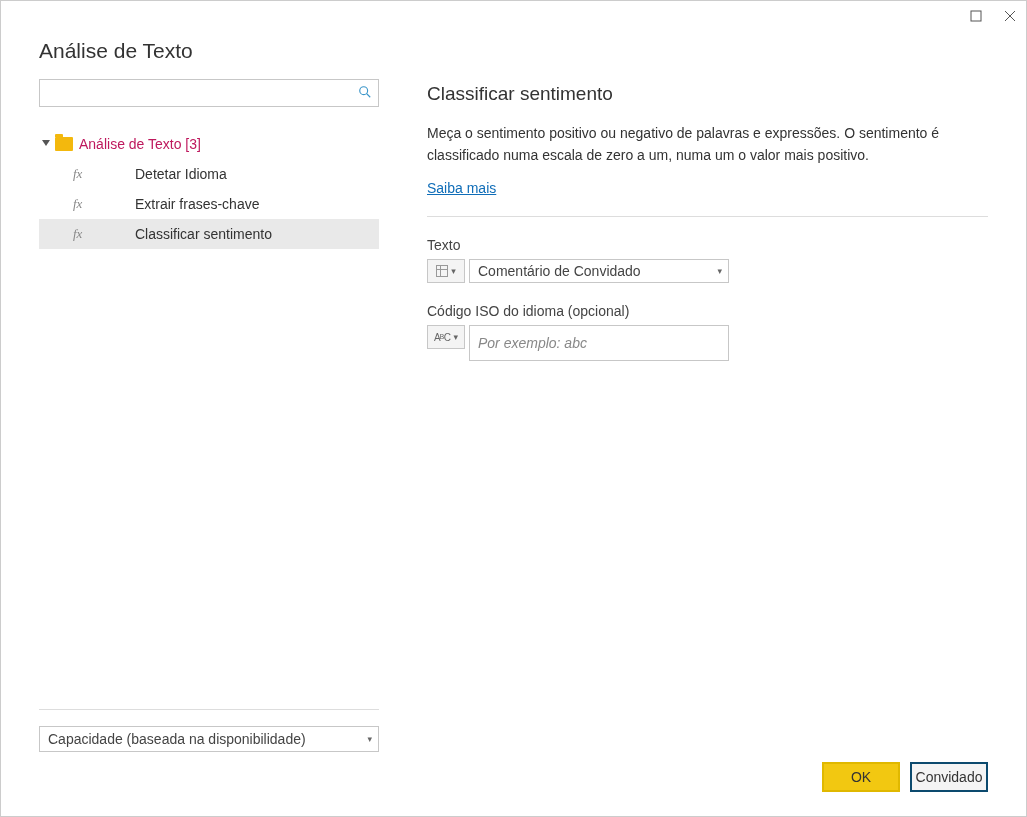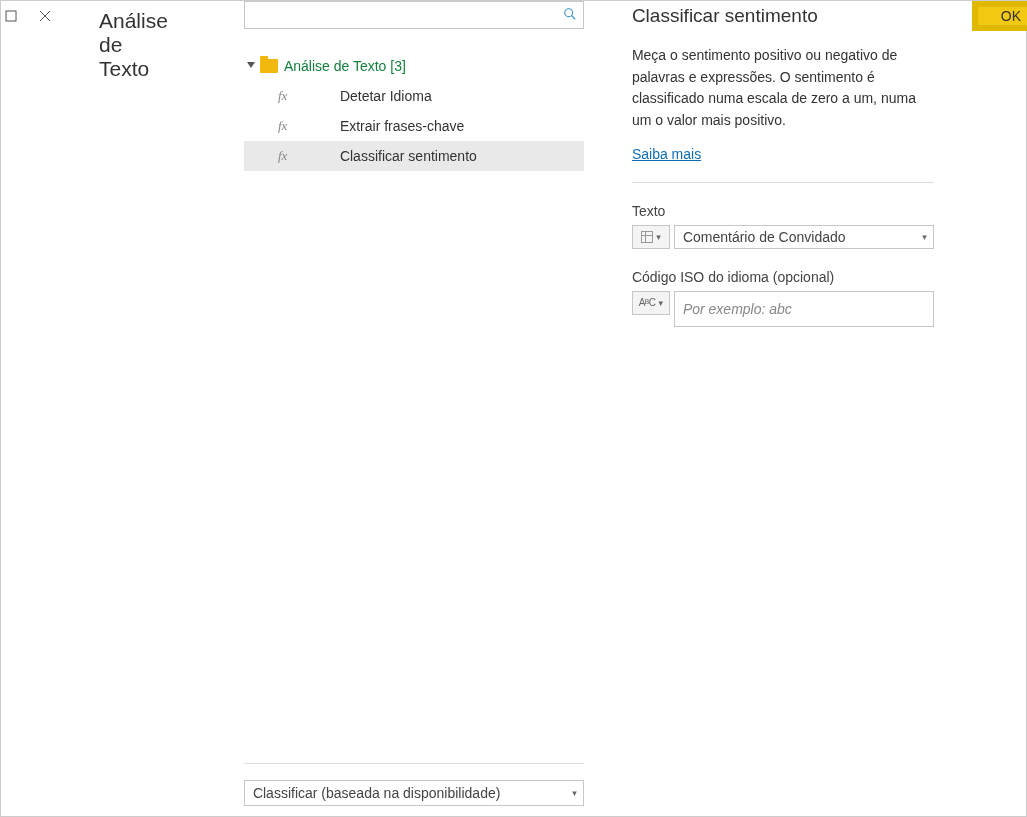--- a/index.html
+++ b/index.html
@@ -12,21 +12,21 @@
       background: #fff;
       color: #333;
       font-size: 14px;
     }
     .window {
       width: 1027px;
       height: 817px;
       border: 1px solid #ccc;
       background: #fff;
       display: flex;
-      flex-direction: row;
+      flex-direction: column;
       position: relative;
     }
     .titlebar {
       height: 30px;
       display: flex;
       justify-content: flex-end;
       align-items: center;
       padding-right: 6px;
       gap: 14px;
     }
@@ -106,21 +106,21 @@
       content: '';
       position: absolute;
       top: -3px;
       left: 0;
       width: 8px;
       height: 3px;
       background: #f3b80d;
       border-radius: 1px 1px 0 0;
     }
     .tree-label {
-      color: #15803d;
+      color: #be185d;
     }
     .tree-child {
       display: flex;
       align-items: center;
       height: 30px;
       padding-left: 34px;
       cursor: pointer;
       gap: 40px;
     }
     .tree-child.selected {
@@ -276,21 +276,21 @@
     }
     .footer {
       display: flex;
       justify-content: flex-end;
       gap: 10px;
       padding: 0 38px 24px 0;
     }
     .btn {
       min-width: 78px;
       height: 30px;
-      border: 6px solid #0c4a6e;
+      border: 2px solid #0c4a6e;
       background: #f4f4f4;
       font-size: 14px;
       font-family: inherit;
       cursor: pointer;
       color: #333;
       display: flex;
       align-items: center;
       justify-content: center;
     }
     .btn-primary {
@@ -352,21 +352,21 @@
           <span>Extrair frases-chave</span>
         </div>
         <div class="tree-child selected">
           <span class="fx-icon">fx</span>
           <span>Classificar sentimento</span>
         </div>
       </div>
 
       <div class="left-bottom">
         <div class="combo">
-          <span>Classificar (baseada na disponibilidade)</span>
+          <span>Capacidade (baseada na disponibilidade)</span>
           <span class="combo-caret">▾</span>
         </div>
       </div>
 
     </div>
 
     <div class="right-pane">
       <div class="section-title">Classificar sentimento</div>
       <div class="section-desc">Meça o sentimento positivo ou negativo de palavras e expressões. O sentimento é classificado numa escala de zero a um, numa um o valor mais positivo.</div>
       <a class="learn-more">Saiba mais</a>

